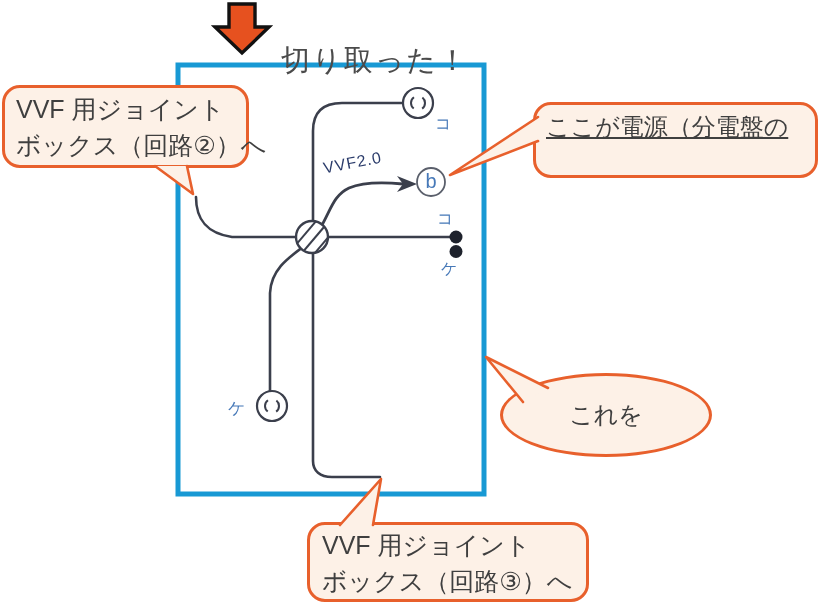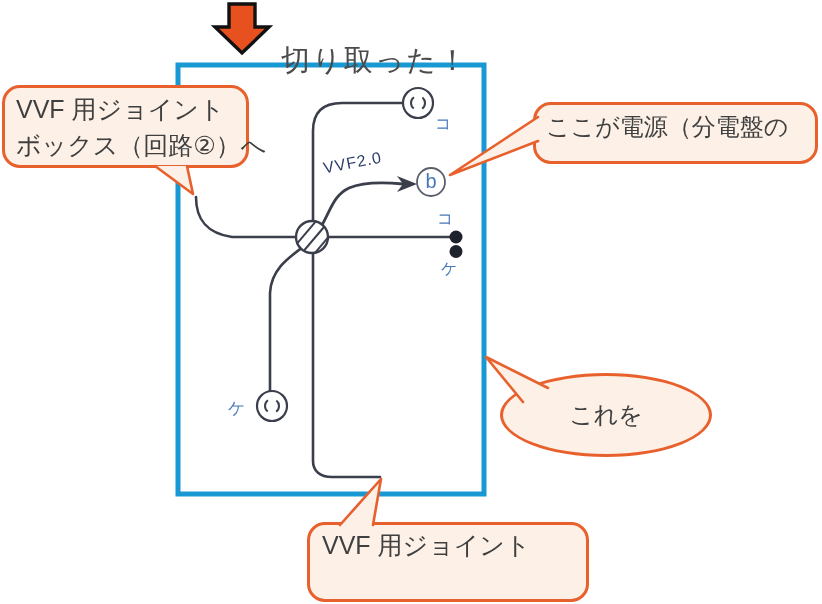--- a/index.html
+++ b/index.html
@@ -27,22 +27,22 @@
     box-sizing:border-box;
     white-space:nowrap;
     z-index:2;
   }
   .bubble .ln{display:block;}
   .bubble-joint2{
     left:2px;top:85px;width:247px;height:83px;
     padding:3px 11px;font-size:25px;line-height:36px;
   }
   .bubble-power{
-    left:533px;top:102px;width:285px;height:62px;
-    padding:3px 10px;font-size:24px;line-height:37px;
+    left:533px;top:102px;width:285px;height:76px;
+    padding:3px 10px;font-size:24px;line-height:37px;text-decoration:underline;
   }
   .bubble-power .sym{color:#e83a28;font-size:26px;}
   .bubble-convert{
     left:500px;top:373px;width:212px;height:84px;
     border-radius:50%;
     border-width:3px;
     display:flex;align-items:center;justify-content:center;
     font-size:24px;line-height:32px;text-align:center;
   }
   .bubble-joint3{
@@ -140,20 +140,21 @@
   <div class="bubble bubble-power">
     <span class="ln">ここが電源（分電盤の</span>
   </div>
 
   <div class="bubble bubble-convert">
     <span class="ln">これを</span>
   </div>
 
   <div class="bubble bubble-joint3">
     <span class="ln">VVF 用ジョイント</span>
+    <span class="ln">ボックス（回路③）へ</span>
   </div>
 
   <svg class="tails" width="822" height="604" viewBox="0 0 822 604">
     <g fill="#fdf1e7" stroke="#e8602c" stroke-width="2.6" stroke-linejoin="round" stroke-linecap="round">
       <path d="M 155 166 L 193 194 L 187 166"></path>
       <path d="M 538 117 L 450 175 L 538 141"></path>
       <path d="M 548 388 L 486 357 L 523 402"></path>
       <path d="M 340 525 L 381 479 L 373 525"></path>
     </g>
   </svg>

